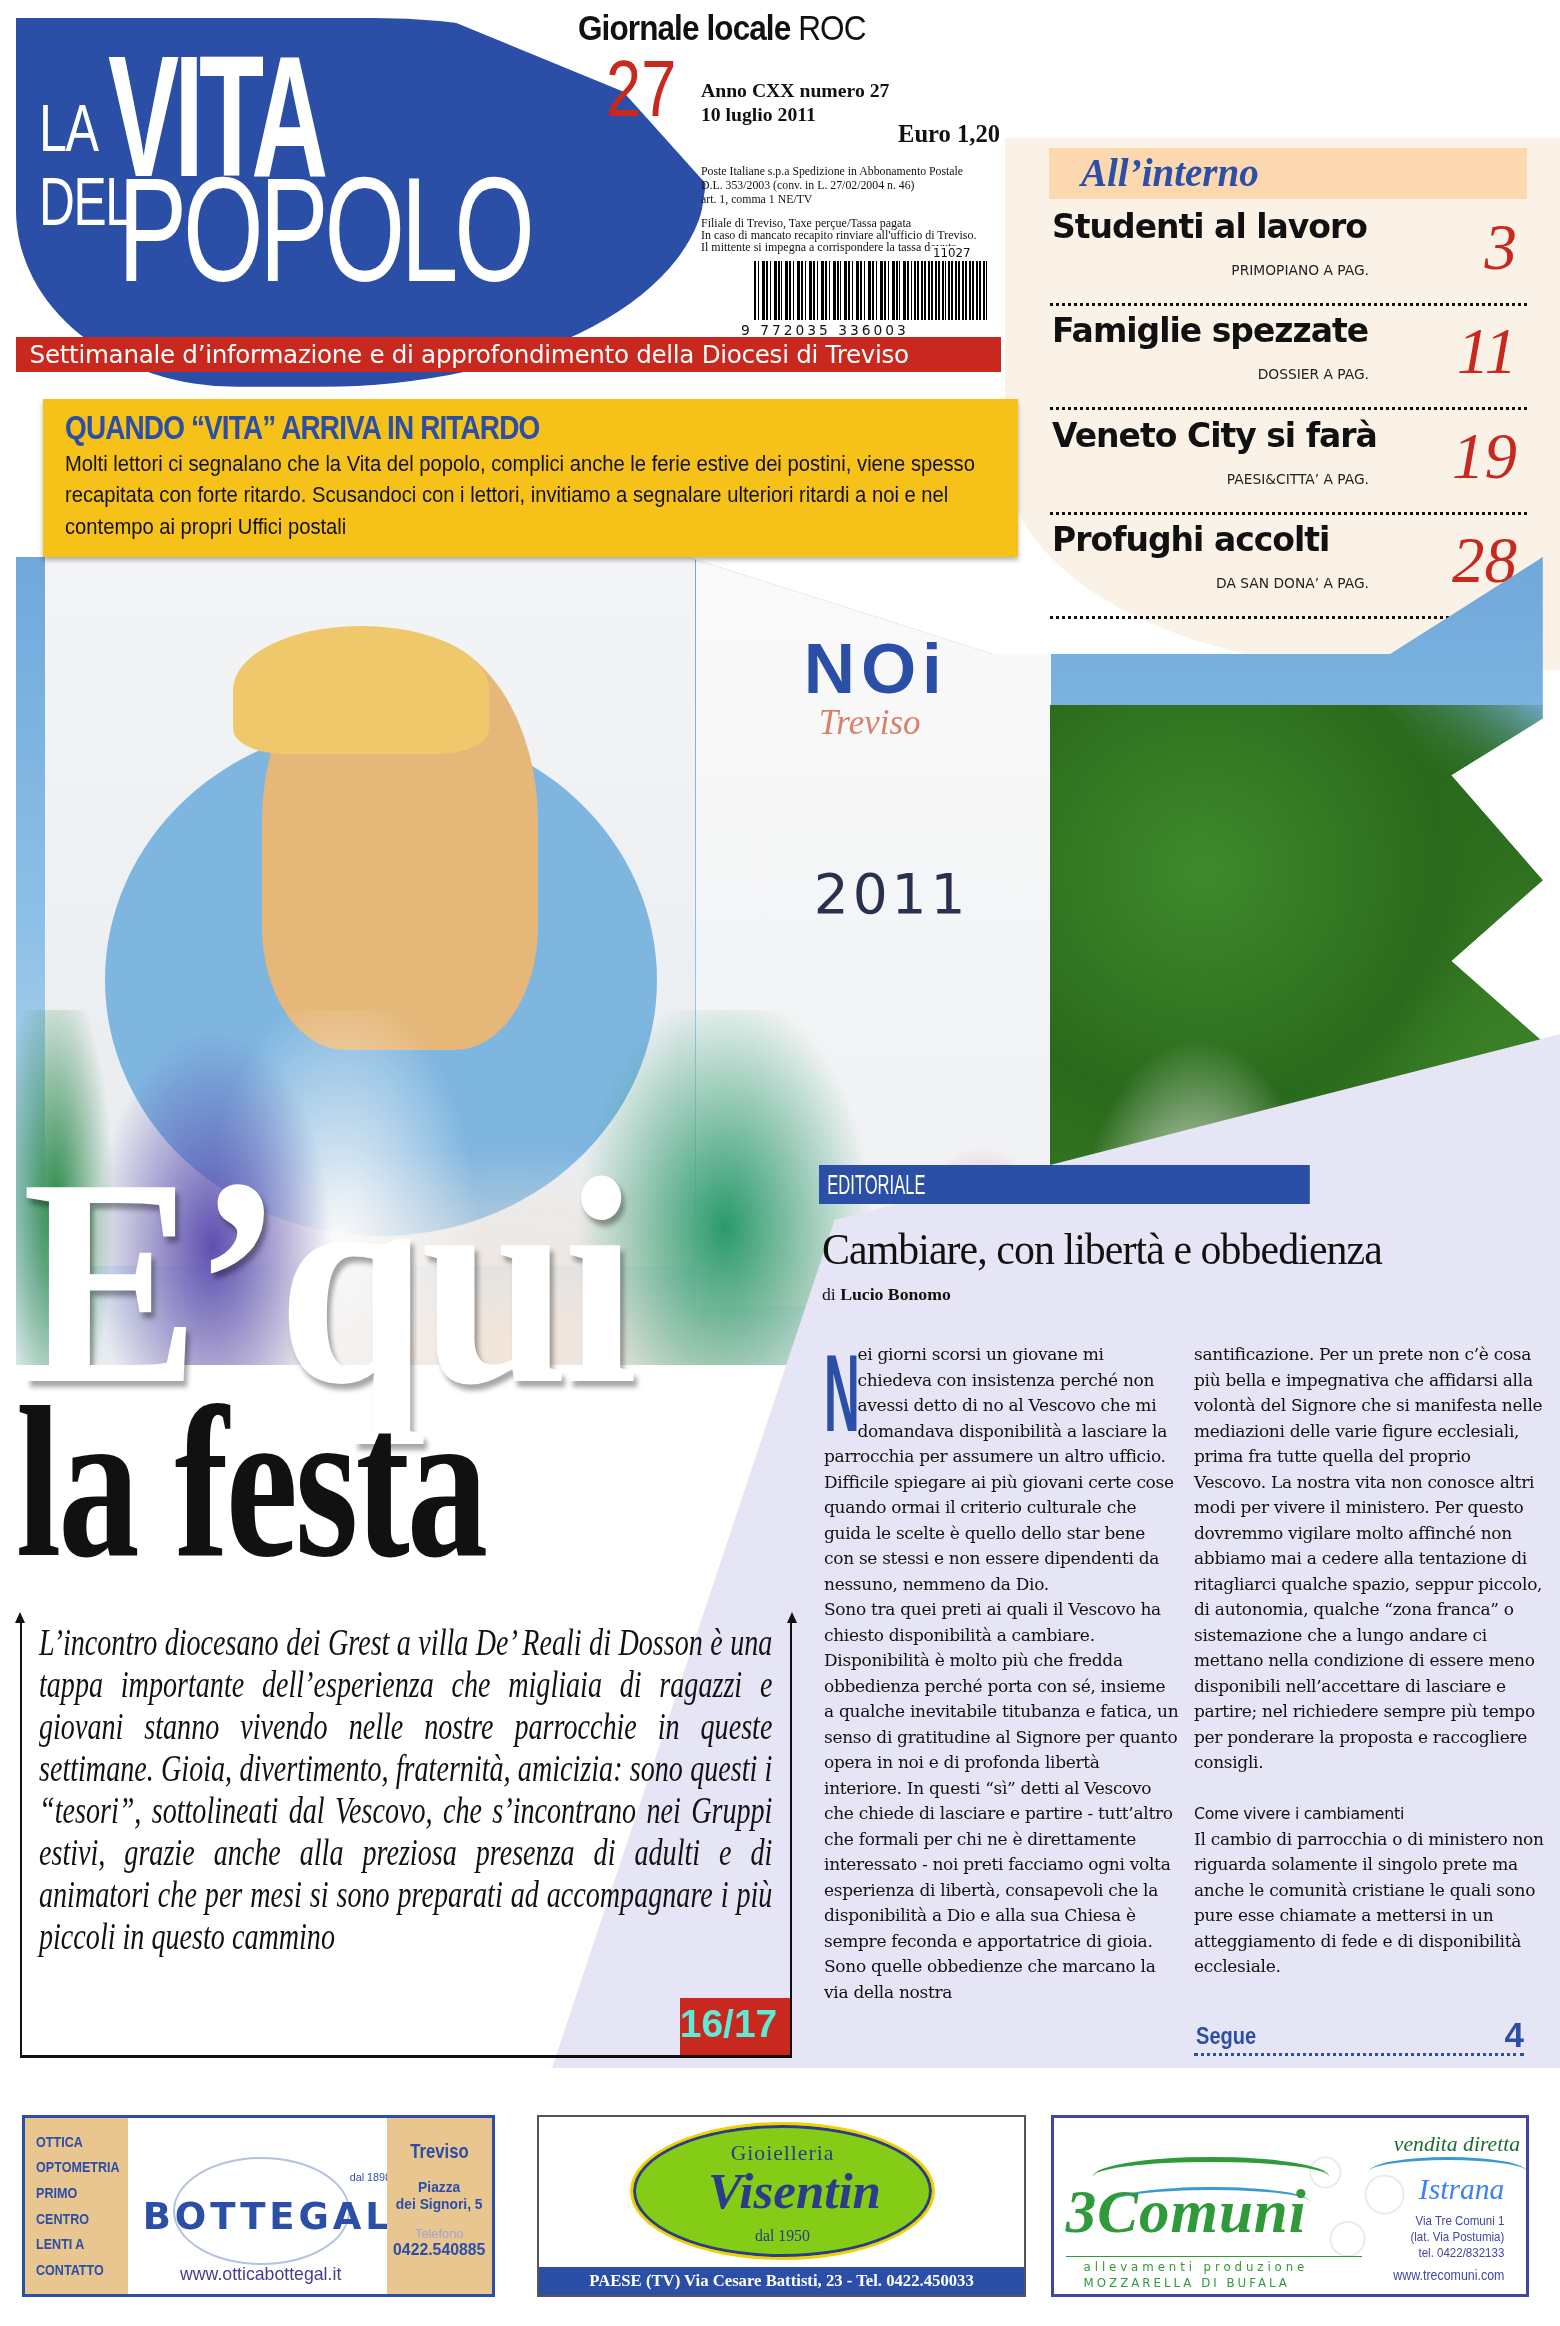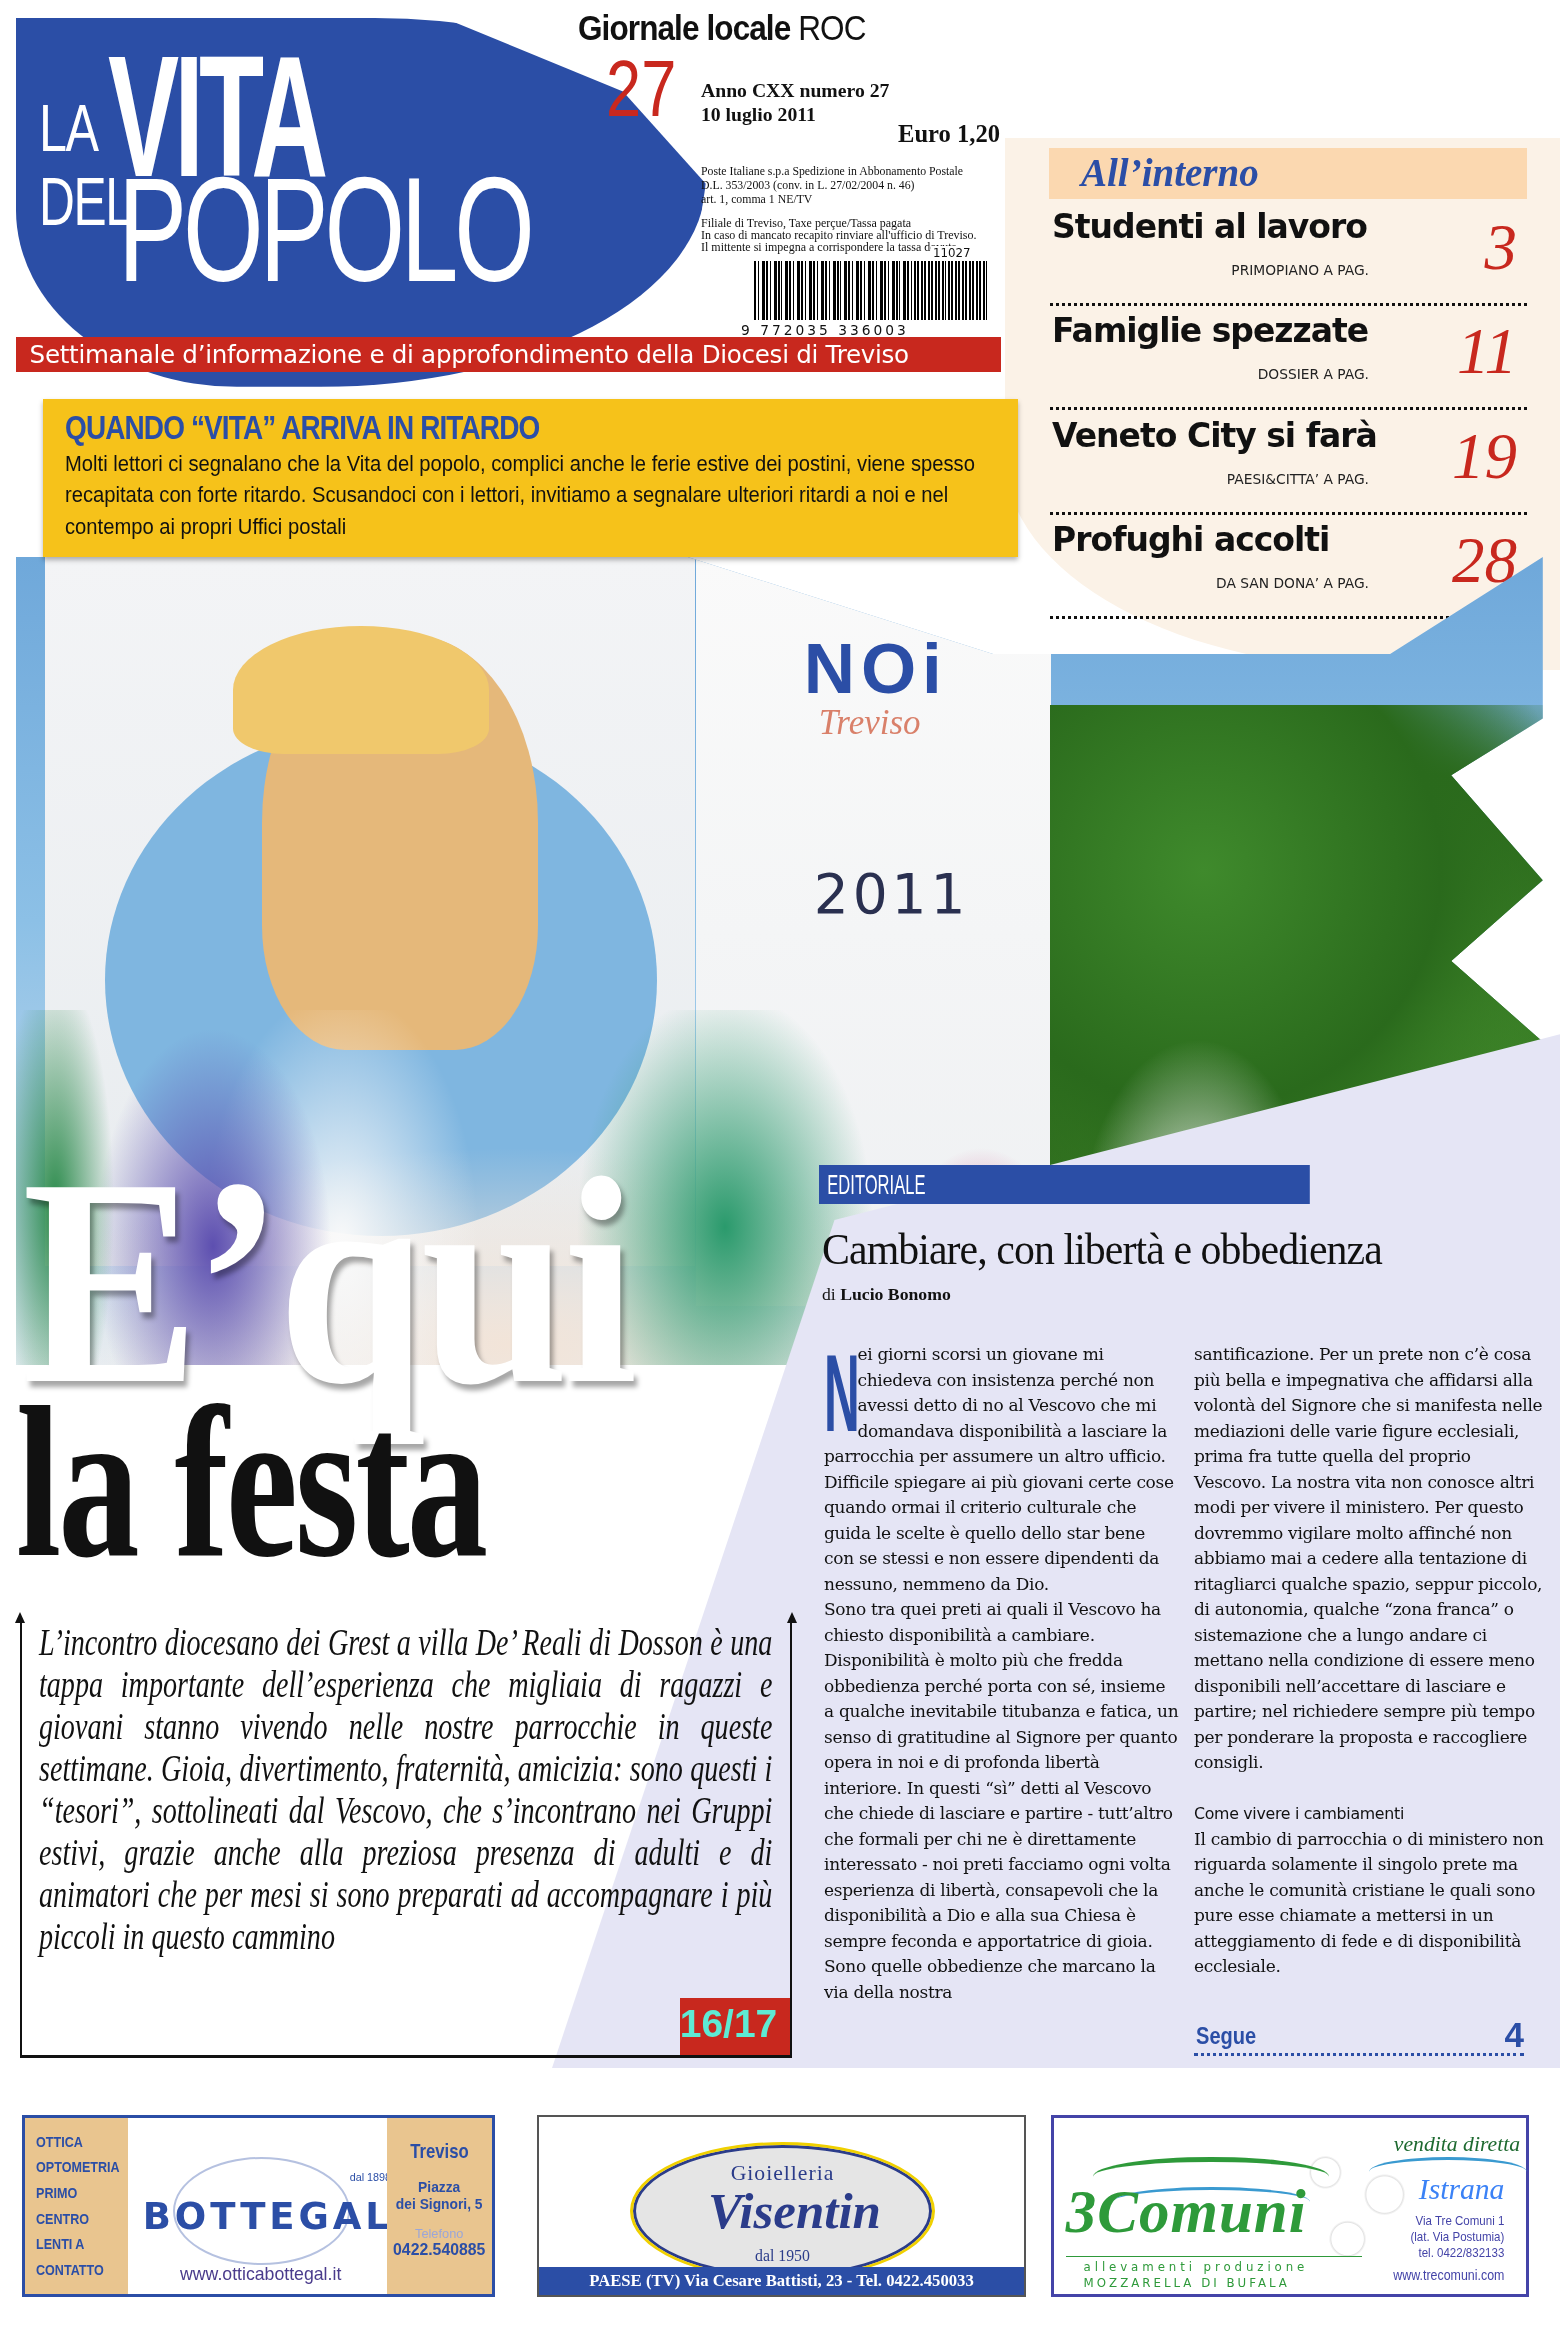--- a/index.html
+++ b/index.html
@@ -240,22 +240,22 @@
   .bt-addr { font-family: "Liberation Sans", sans-serif; font-weight: bold; font-size: 13.8px; color: #2b4ea6; margin-top: 17.7px; line-height: 16.7px; }
   .bt-tel-label { font-family: "Liberation Sans", sans-serif; font-size: 12.8px; color: #9aa6d8; margin-top: 11.8px; }
   .bt-tel { font-family: "Liberation Sans", sans-serif; font-weight: bold; font-size: 15.8px; color: #2b4ea6; }
   .bt-since { position: absolute; left: 325px; top: 53px; font-family: "Liberation Sans", sans-serif; font-size: 10.8px; color: #2b4ea6; }
   .bt-logo { position: absolute; left: 118px; top: 77px; font-family: "DejaVu Sans", sans-serif; font-weight: bold; font-size: 37px; color: #2b4ea6; letter-spacing: 3.9px; }
   .bt-arcs { position: absolute; left: 148px; top: 39px; width: 177px; height: 108px; border: 2px solid #2b4ea6; border-radius: 50%; opacity: 0.35; }
   .bt-url { position: absolute; left: 113px; top: 146px; width: 246px; text-align: center; font-family: "Liberation Sans", sans-serif; font-size: 17.7px; color: #4a3b8c; }
 
   .ad-visentin { left: 537px; width: 489px; border: 2px solid #555; background: #fff; }
   .vis-oval {
-    position: absolute; left: 91px; top: 25px; width: 305px; height: 138px; border-radius: 50%;
-    background: #e5e5e5; border: 3px solid #f0d000; box-shadow: inset 0 0 0 3px #2b3c8a;
+    position: absolute; left: 91px; top: 5px; width: 305px; height: 138px; border-radius: 50%;
+    background: #84cc16; border: 3px solid #f0d000; box-shadow: inset 0 0 0 3px #2b3c8a;
   }
   .vis-g { position: absolute; left: 0; top: 15.8px; width: 100%; text-align: center; font-family: "Liberation Serif", serif; font-size: 21.7px; color: #2b3c8a; letter-spacing: 1px; }
   .vis-name { position: absolute; left: 0; top: 37px; width: 100%; text-align: center; font-family: "Liberation Serif", serif; font-weight: bold; font-size: 51px; color: #2b3c8a; font-style: italic; padding-left: 24px; }
   .vis-since { position: absolute; left: 0; top: 102px; width: 100%; text-align: center; font-family: "Liberation Serif", serif; font-size: 15.8px; color: #2b3c8a; }
   .vis-bar { position: absolute; left: 0; bottom: 0; width: 100%; height: 27.6px; background: #2b4ea6; color: #fff; font-family: "Liberation Serif", serif; font-weight: bold; font-size: 16.7px; line-height: 27.6px; text-align: center; white-space: nowrap; }
 
   .ad-comuni { left: 1051px; width: 478px; border: 3.9px solid #4444a8; background: #fff; }
   .com-logo { position: absolute; left: 11.8px; top: 59px; font-family: "Liberation Serif", serif; font-style: italic; font-weight: bold; font-size: 61px; color: #2e9a3a; letter-spacing: 1px; }
   .com-swoosh { position: absolute; left: 39px; top: 39px; width: 236px; height: 39px; border-top: 5.9px solid #2e9a3a; border-radius: 50%; }
   .com-swoosh2 { position: absolute; left: 59px; top: 69px; width: 197px; height: 29.6px; border-top: 3.9px solid #3a9ad0; border-radius: 50%; }

